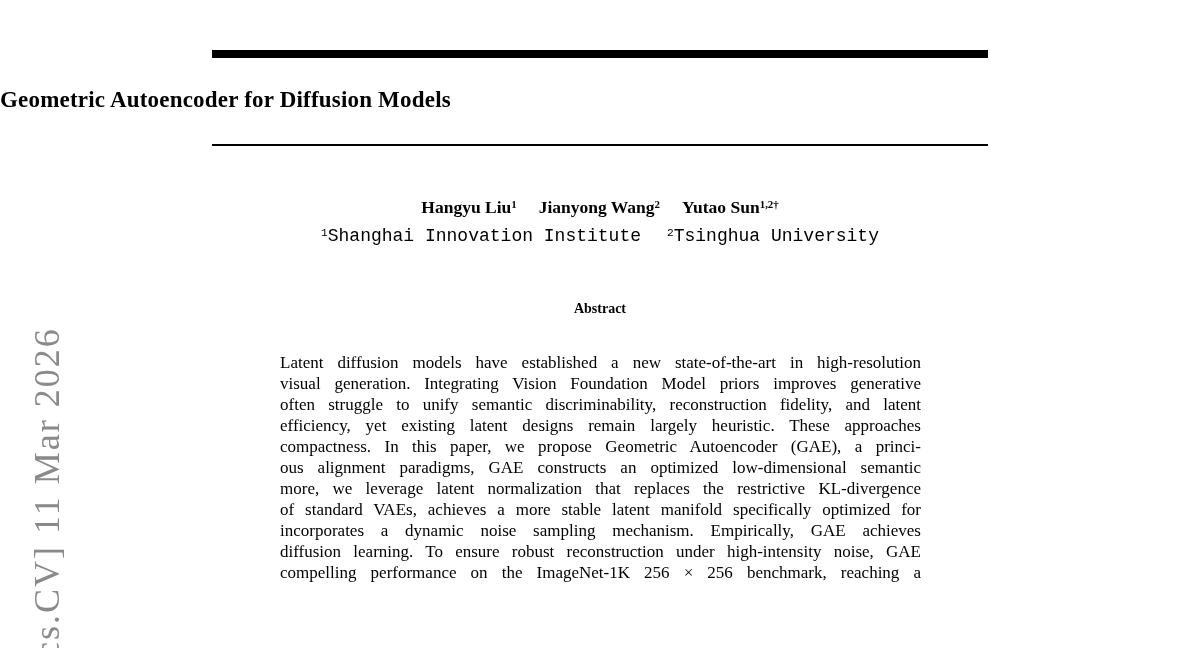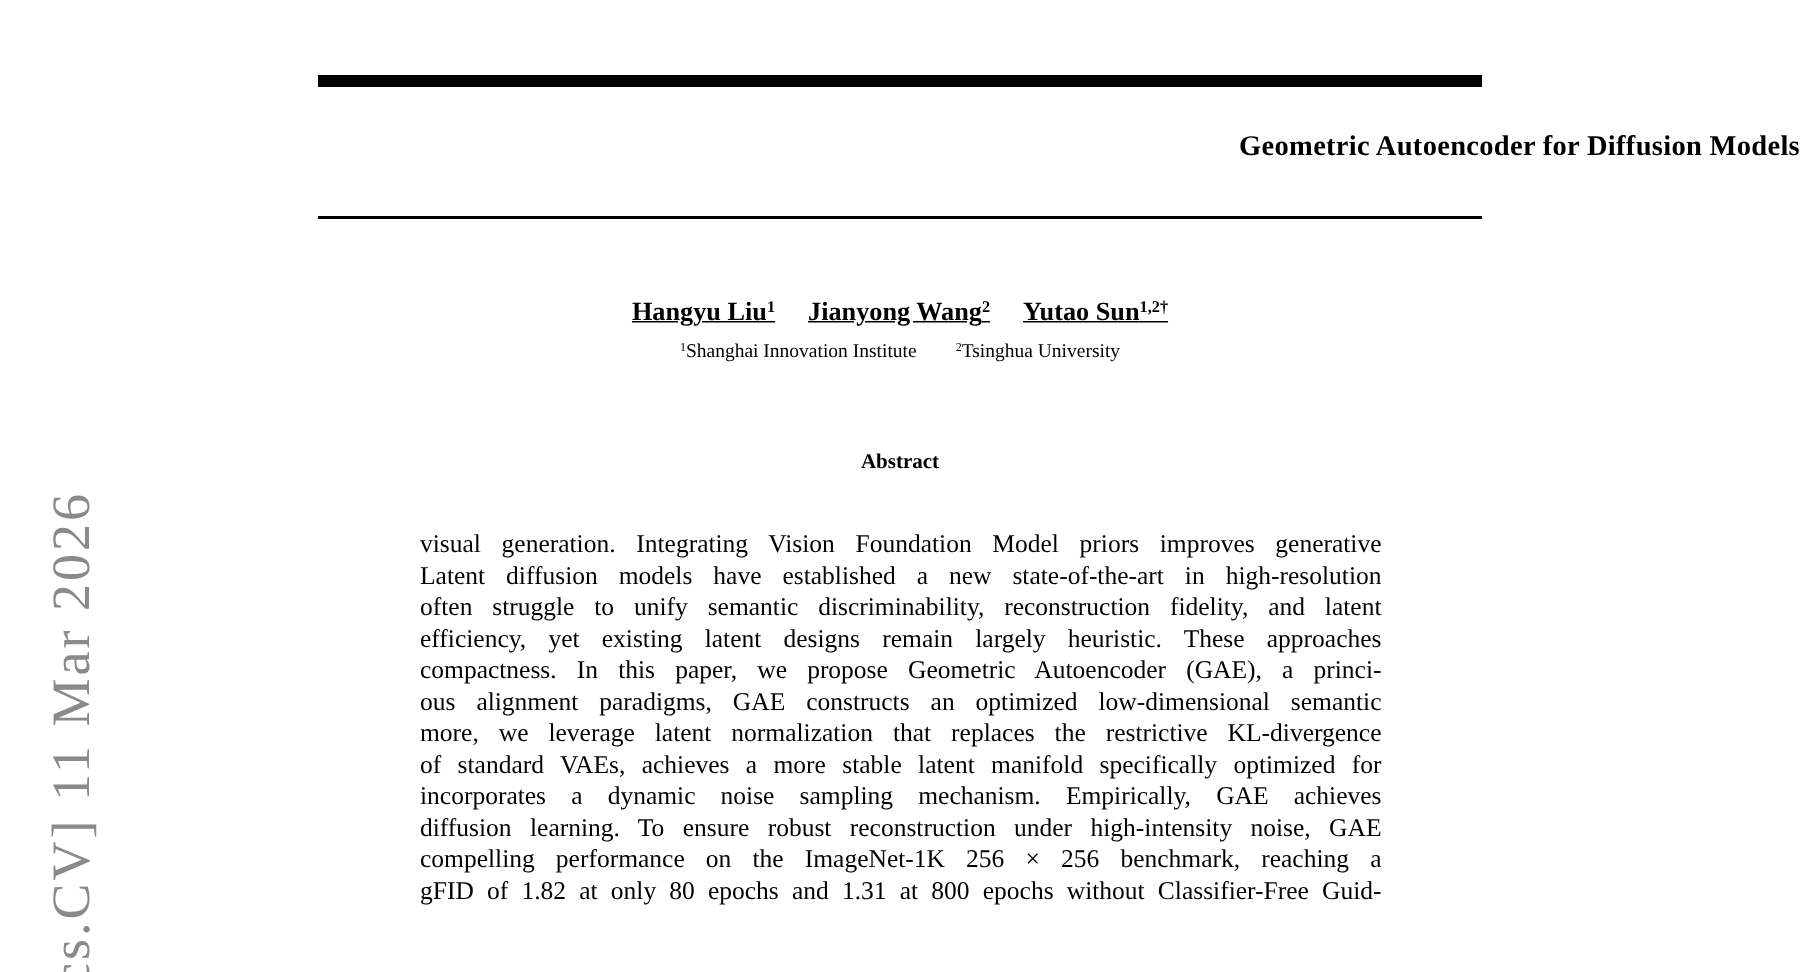--- a/index.html
+++ b/index.html
@@ -36,43 +36,43 @@
     position: absolute;
     left: 212px; top: 144px;
     width: 776px; height: 2px;
     background: #000;
   }
 
   .title {
     position: absolute;
     left: 0; top: 87px;
     width: 100%;
-    text-align: right;
-    font-size: 19px;
+    text-align: left;
+    font-size: 23px;
     font-weight: bold;
     letter-spacing: 0.2px;
   }
 
   .authors {
     position: absolute;
     left: 0; top: 197px;
     width: 100%;
     text-align: center;
     font-size: 17.5px;
     font-weight: bold;
-    text-decoration: underline;
   }
   .author { margin: 0 11px; white-space: nowrap; }
 
   .affiliations {
     position: absolute;
     left: 0; top: 226px;
     width: 100%;
     text-align: center;
-    font-size: 13px;
+    font-size: 18px;
+    font-family: Liberation Mono, monospace;
   }
   .affiliation { margin: 0 13px; white-space: nowrap; }
 
   sup {
     font-size: 62%;
     vertical-align: baseline;
     position: relative;
     top: -0.45em;
     line-height: 0;
   }
@@ -112,27 +112,26 @@
 
   <div class="rule-thin"></div>
 
   <div class="authors" id="authors-row"><span class="author">Hangyu Liu<sup>1</sup></span><span class="author">Jianyong Wang<sup>2</sup></span><span class="author">Yutao Sun<sup>1,2†</sup></span></div>
 
   <div class="affiliations" id="affiliations-row"><span class="affiliation"><sup>1</sup>Shanghai Innovation Institute</span><span class="affiliation"><sup>2</sup>Tsinghua University</span></div>
 
   <h2 class="abstract-heading">Abstract</h2>
 
   <div class="abstract-body" id="abstract-body">
+      <div class="abstract-line">Latent diffusion models have established a new state-of-the-art in high-resolution</div>
       <div class="abstract-line">visual generation. Integrating Vision Foundation Model priors improves generative</div>
-      <div class="abstract-line">Latent diffusion models have established a new state-of-the-art in high-resolution</div>
       <div class="abstract-line">often struggle to unify semantic discriminability, reconstruction fidelity, and latent</div>
       <div class="abstract-line">efficiency, yet existing latent designs remain largely heuristic. These approaches</div>
       <div class="abstract-line">compactness. In this paper, we propose Geometric Autoencoder (GAE), a princi-</div>
       <div class="abstract-line">ous alignment paradigms, GAE constructs an optimized low-dimensional semantic</div>
       <div class="abstract-line">more, we leverage latent normalization that replaces the restrictive KL-divergence</div>
       <div class="abstract-line">of standard VAEs, achieves a more stable latent manifold specifically optimized for</div>
       <div class="abstract-line">incorporates a dynamic noise sampling mechanism. Empirically, GAE achieves</div>
       <div class="abstract-line">diffusion learning. To ensure robust reconstruction under high-intensity noise, GAE</div>
       <div class="abstract-line">compelling performance on the ImageNet-1K 256 × 256 benchmark, reaching a</div>
-      <div class="abstract-line">gFID of 1.82 at only 80 epochs and 1.31 at 800 epochs without Classifier-Free Guid-</div>
     </div>
 
 </div>
 
 </body></html>

